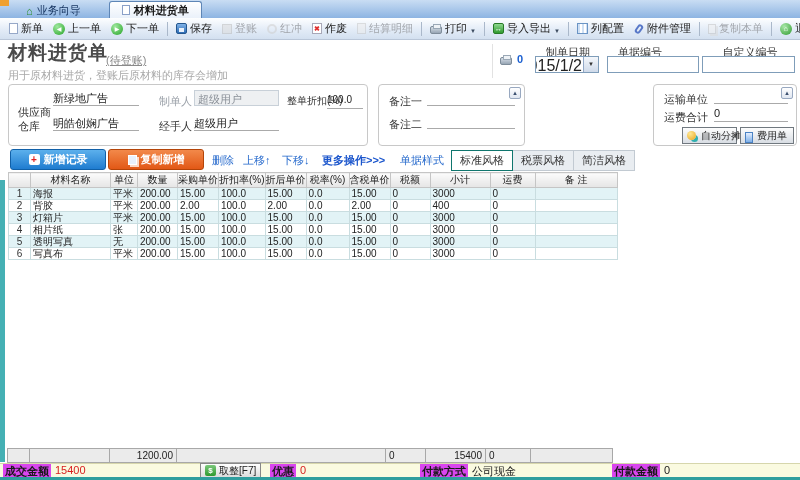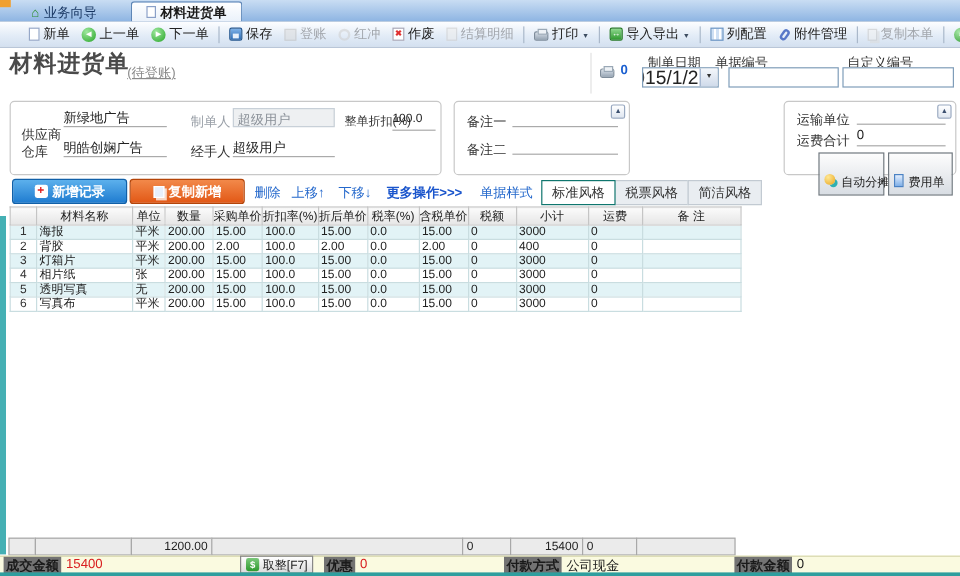--- a/index.html
+++ b/index.html
@@ -15,21 +15,21 @@
   .tab{height:15px;display:flex;align-items:center;padding:0 12px;font-size:11px;color:#15335f}
   .tab.active{background:linear-gradient(#ffffff,#eaf1fa);border:1px solid #5e86b6;border-bottom:none;
               border-radius:3px 3px 0 0;font-weight:bold;color:#1a1a1a;margin-left:16px;height:16px}
   .hicon{color:#2e8f2e;font-size:11px;margin-right:4px;font-weight:bold}
   .hicon::before{content:"⌂"}
   .dicon{width:8px;height:10px;background:#fff;border:1px solid #8aa0c8;margin-right:4px;box-sizing:border-box}
 
   
   .toolbar{position:absolute;left:0;top:18px;width:800px;height:22px;
            background:linear-gradient(#fdfeff,#e3ecf7 55%,#d3e0f0);border-bottom:1px solid #b9c6d8;
-           display:flex;align-items:center;padding-left:19px;box-sizing:border-box;overflow:hidden}
+           display:flex;align-items:center;padding-left:4px;box-sizing:border-box;overflow:hidden}
   .tbtn{display:inline-flex;align-items:center;padding:1px 4px;margin:0 1px;border-radius:2px;white-space:nowrap}
   .tbtn.disabled{color:#a2a6ac}
   .tbtn.disabled .ti{filter:grayscale(1);opacity:.55}
   .tsep{width:1px;height:14px;background:#aab8ca;margin:0 3px;flex:0 0 auto}
   .dd{margin-left:3px}
   .dd::before{content:"▼";font-size:6px;color:#3c4c60}
 
   
   .ti{position:relative;display:inline-block;width:12px;height:12px;margin-right:3px;flex:0 0 auto}
   .ti.new-doc{width:9px;height:11px;background:#fff;border:1px solid #96a8c8;box-sizing:border-box}
@@ -56,38 +56,38 @@
   
   .header{position:absolute;left:0;top:40px;width:800px;height:42px;background:#fff}
   .title{position:absolute;left:8px;top:0;font-size:19px;font-weight:bold;color:#4a4a4a;letter-spacing:1px}
   .status{position:absolute;left:106px;top:13px;color:#8a8a8a;text-decoration:underline}
   .balances{position:absolute;left:235px;top:13px;color:#e87800;font-weight:bold}
   .bal{margin-right:9px;text-decoration:underline}
   .subtitle{position:absolute;left:8px;top:28px;color:#a8a8a8}
   .print-count{position:absolute;left:500px;top:13px;display:flex;align-items:center}
   .pc-num{color:#1a5fd0;font-weight:bold;margin-left:2px}
   .vsep-h{position:absolute;left:492px;top:4px;width:1px;height:34px;background:#e2e2e2}
-  .hf-label{position:absolute;top:5px;color:#333}
+  .hf-label{position:absolute;top:5px;text-align:center;color:#333}
   .hf-input{position:absolute;top:16px;height:17px;border:1px solid #7f9db9;background:#fff;box-sizing:border-box;overflow:hidden}
   .hf-value{position:absolute;right:16px;top:0;font-size:16px}
   .ddbtn{position:absolute;right:0;top:0;width:14px;height:15px;background:linear-gradient(#f4f7fb,#cfdaea);border-left:1px solid #93a8c6}
   .ddbtn::before{content:"▼";font-size:6px;color:#333;display:block;text-align:center;line-height:15px}
 
   
   .ibox{position:absolute;top:84px;height:62px;border:1px solid #c8c8c8;border-radius:4px;background:#fff;box-sizing:border-box}
   .flabel{position:absolute;color:#333;white-space:nowrap}
   .flabel.gray{color:#9aa0a8}
   .fval{position:absolute;height:14px;border-bottom:1px solid #aaa;font-size:11px;white-space:nowrap;overflow:hidden}
   .fdisabled{position:absolute;height:16px;background:#eef0f2;border:1px solid #c8d0d8;box-sizing:border-box;
              font-size:11px;color:#8a9098;padding:1px 3px;overflow:hidden}
   .chev{position:absolute;top:2px;right:3px;width:12px;height:12px;border:1px solid #98a8c0;border-radius:2px;
         background:linear-gradient(#fff,#dfe6f0);box-sizing:border-box}
   .chev::before{content:"▴";display:block;text-align:center;line-height:9px;font-size:7px;color:#3c5070}
   .ibtn{position:absolute;top:42px;height:17px;border:1px solid #70787f;background:linear-gradient(#fdfdfd,#d8dde3);
-        display:flex;align-items:flex-start;padding:17px 4px;box-sizing:border-box;white-space:nowrap}
+        display:flex;align-items:flex-end;padding:0 4px;box-sizing:border-box;white-space:nowrap}
   .ic-coins{width:9px;height:9px;border-radius:50%;background:radial-gradient(circle at 35% 30%,#ffe894,#e8a41c);
             box-shadow:3px 3px 0 -1px #2fb0b0;margin:0 5px 3px 0;flex:0 0 auto}
   .ic-exp{width:8px;height:11px;background:linear-gradient(#e4efff,#7fb0e8);border:1px solid #4a82c4;margin-right:4px;box-sizing:border-box;flex:0 0 auto}
 
   
   .actionrow{position:absolute;left:0;top:149px;width:800px;height:23px}
   .btn-add,.btn-copy{position:absolute;top:0;height:21px;display:flex;align-items:center;justify-content:center;
         color:#fff;font-weight:bold;border-radius:3px;box-sizing:border-box}
   .btn-add{left:10px;width:96px;background:linear-gradient(#5cb0ec,#1f7cd0);border:1px solid #1060a8}
   .btn-copy{left:108px;width:96px;background:linear-gradient(#f2894a,#e25816);border:1px solid #b44408}
@@ -111,21 +111,21 @@
   .grid tr.even td{background:#ffffff}
   .grid td.rownum{text-align:center;color:#333}
 
   .totals{position:absolute;left:8px;top:448px;display:flex;height:15px}
   .tbox{margin-left:-1px;border:1px solid #a8a8a8;background:#ebebeb;font-size:10px;line-height:13px;
         padding:0 3px;box-sizing:border-box;height:15px;white-space:nowrap;overflow:hidden}
   .tbox.right{text-align:right}
 
   
   .statusbar{position:absolute;left:0;top:463px;width:800px;height:14px;background:#fafae0;border-top:1px solid #d6d6ac}
-  .sb-label{position:absolute;top:0;font-weight:bold;color:#1a1a1a;background:#737373;padding:0 2px;white-space:nowrap}
+  .sb-label{position:absolute;top:0;font-weight:bold;color:#1a1a1a;background:#d946ef;padding:0 2px;white-space:nowrap}
   .sb-val{position:absolute;top:0;color:#1a1a1a;white-space:nowrap}
   .sb-val.red{color:#d92020}
   .sb-btn{position:absolute;top:-1px;height:15px;display:flex;align-items:center;border:1px solid #888;
           background:linear-gradient(#ffffff,#dcdcdc);padding:0 4px;font-size:10px;box-sizing:border-box}
   .ic-round{display:inline-block;width:11px;height:11px;background:linear-gradient(#7cc87c,#2e9a2e);border-radius:2px;margin-right:3px;flex:0 0 auto}
   .ic-round::before{content:"$";color:#fff;font-size:8px;font-weight:bold;display:block;text-align:center;line-height:11px}
   .bottombar{position:absolute;left:0;top:477px;width:800px;height:3px;background:#2f9e9e}
 </style>
 </head>
 <body>
@@ -209,20 +209,21 @@
       <span class="tsep"></span>
       <span class="tbtn">
         <span class="ti exit"></span>
         <span>退出</span>
       </span>
     </div>
 
   <div class="header">
     <div class="title">材料进货单</div>
     <div class="status">(待登账)</div>
+    <div class="subtitle">用于原材料进货，登账后原材料的库存会增加</div>
     <div class="print-count">
       <span class="ti print"></span>
       <span class="pc-num">0</span>
     </div>
     <div class="vsep-h"></div>
 
     <div class="hf-label" style="left:540px;width:56px">制单日期</div>
     <div class="hf-input" style="left:535px;width:64px">
       <span class="hf-value">2015/1/2</span>
       <span class="ddbtn"></span>

